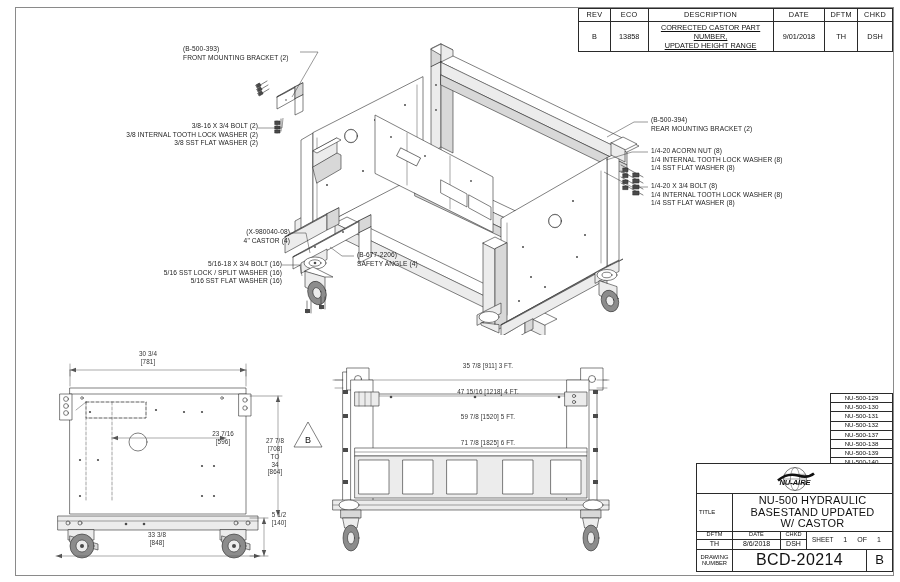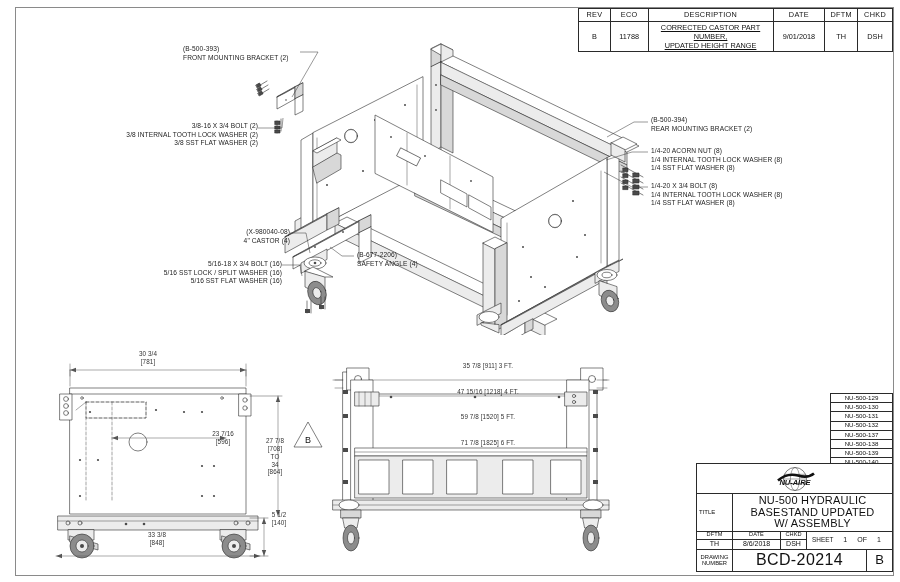--- a/index.html
+++ b/index.html
@@ -128,21 +128,21 @@
         <tr>
       <td class="h" style="width:32px">REV</td>
       <td class="h" style="width:38px">ECO</td>
       <td class="h" style="width:126px">DESCRIPTION</td>
       <td class="h" style="width:52px">DATE</td>
       <td class="h" style="width:33px">DFTM</td>
       <td class="h" style="width:35px">CHKD</td>
     </tr>
     <tr>
       <td class="v">B</td>
-      <td class="v">11788</td>
+      <td class="v">13858</td>
       <td class="v desc" style="white-space:pre-line">CORRECTED CASTOR PART NUMBER,
 UPDATED HEIGHT RANGE</td>
       <td class="v">9/01/2018</td>
       <td class="v">TH</td>
       <td class="v">DSH</td>
     </tr>
   </tbody>
     </table>
 
   <table class="blk" id="parts-list">
@@ -187,21 +187,21 @@
             <text x="26" y="19.2" font-family="Liberation Sans, sans-serif" font-size="7.5" font-weight="bold" text-anchor="middle" fill="#111" font-style="italic">NU-AIRE</text>
           </svg>
         </div>
       </td>
     </tr>
     <tr>
       <td class="tb-title-label" rowspan="1">TITLE</td>
       <td class="tb-title-text" colspan="5">
         <div>NU-500 HYDRAULIC</div>
         <div>BASESTAND UPDATED</div>
-        <div>W/ ASSEMBLY</div>
+        <div>W/ CASTOR</div>
       </td>
     </tr>
     <tr>
       <td class="tb-sm-head" style="width:30px">DFTM</td>
       <td class="tb-sm-head" style="width:48px">DATE</td>
       <td class="tb-sm-head" style="width:26px">CHKD</td>
       <td class="tb-sheet-head" colspan="3" rowspan="2">
         <div style="display:flex;align-items:center;gap:10px;padding:0 3px;">
           <span>SHEET</span>
           <span style="font-weight:normal;font-size:7px">1</span>

